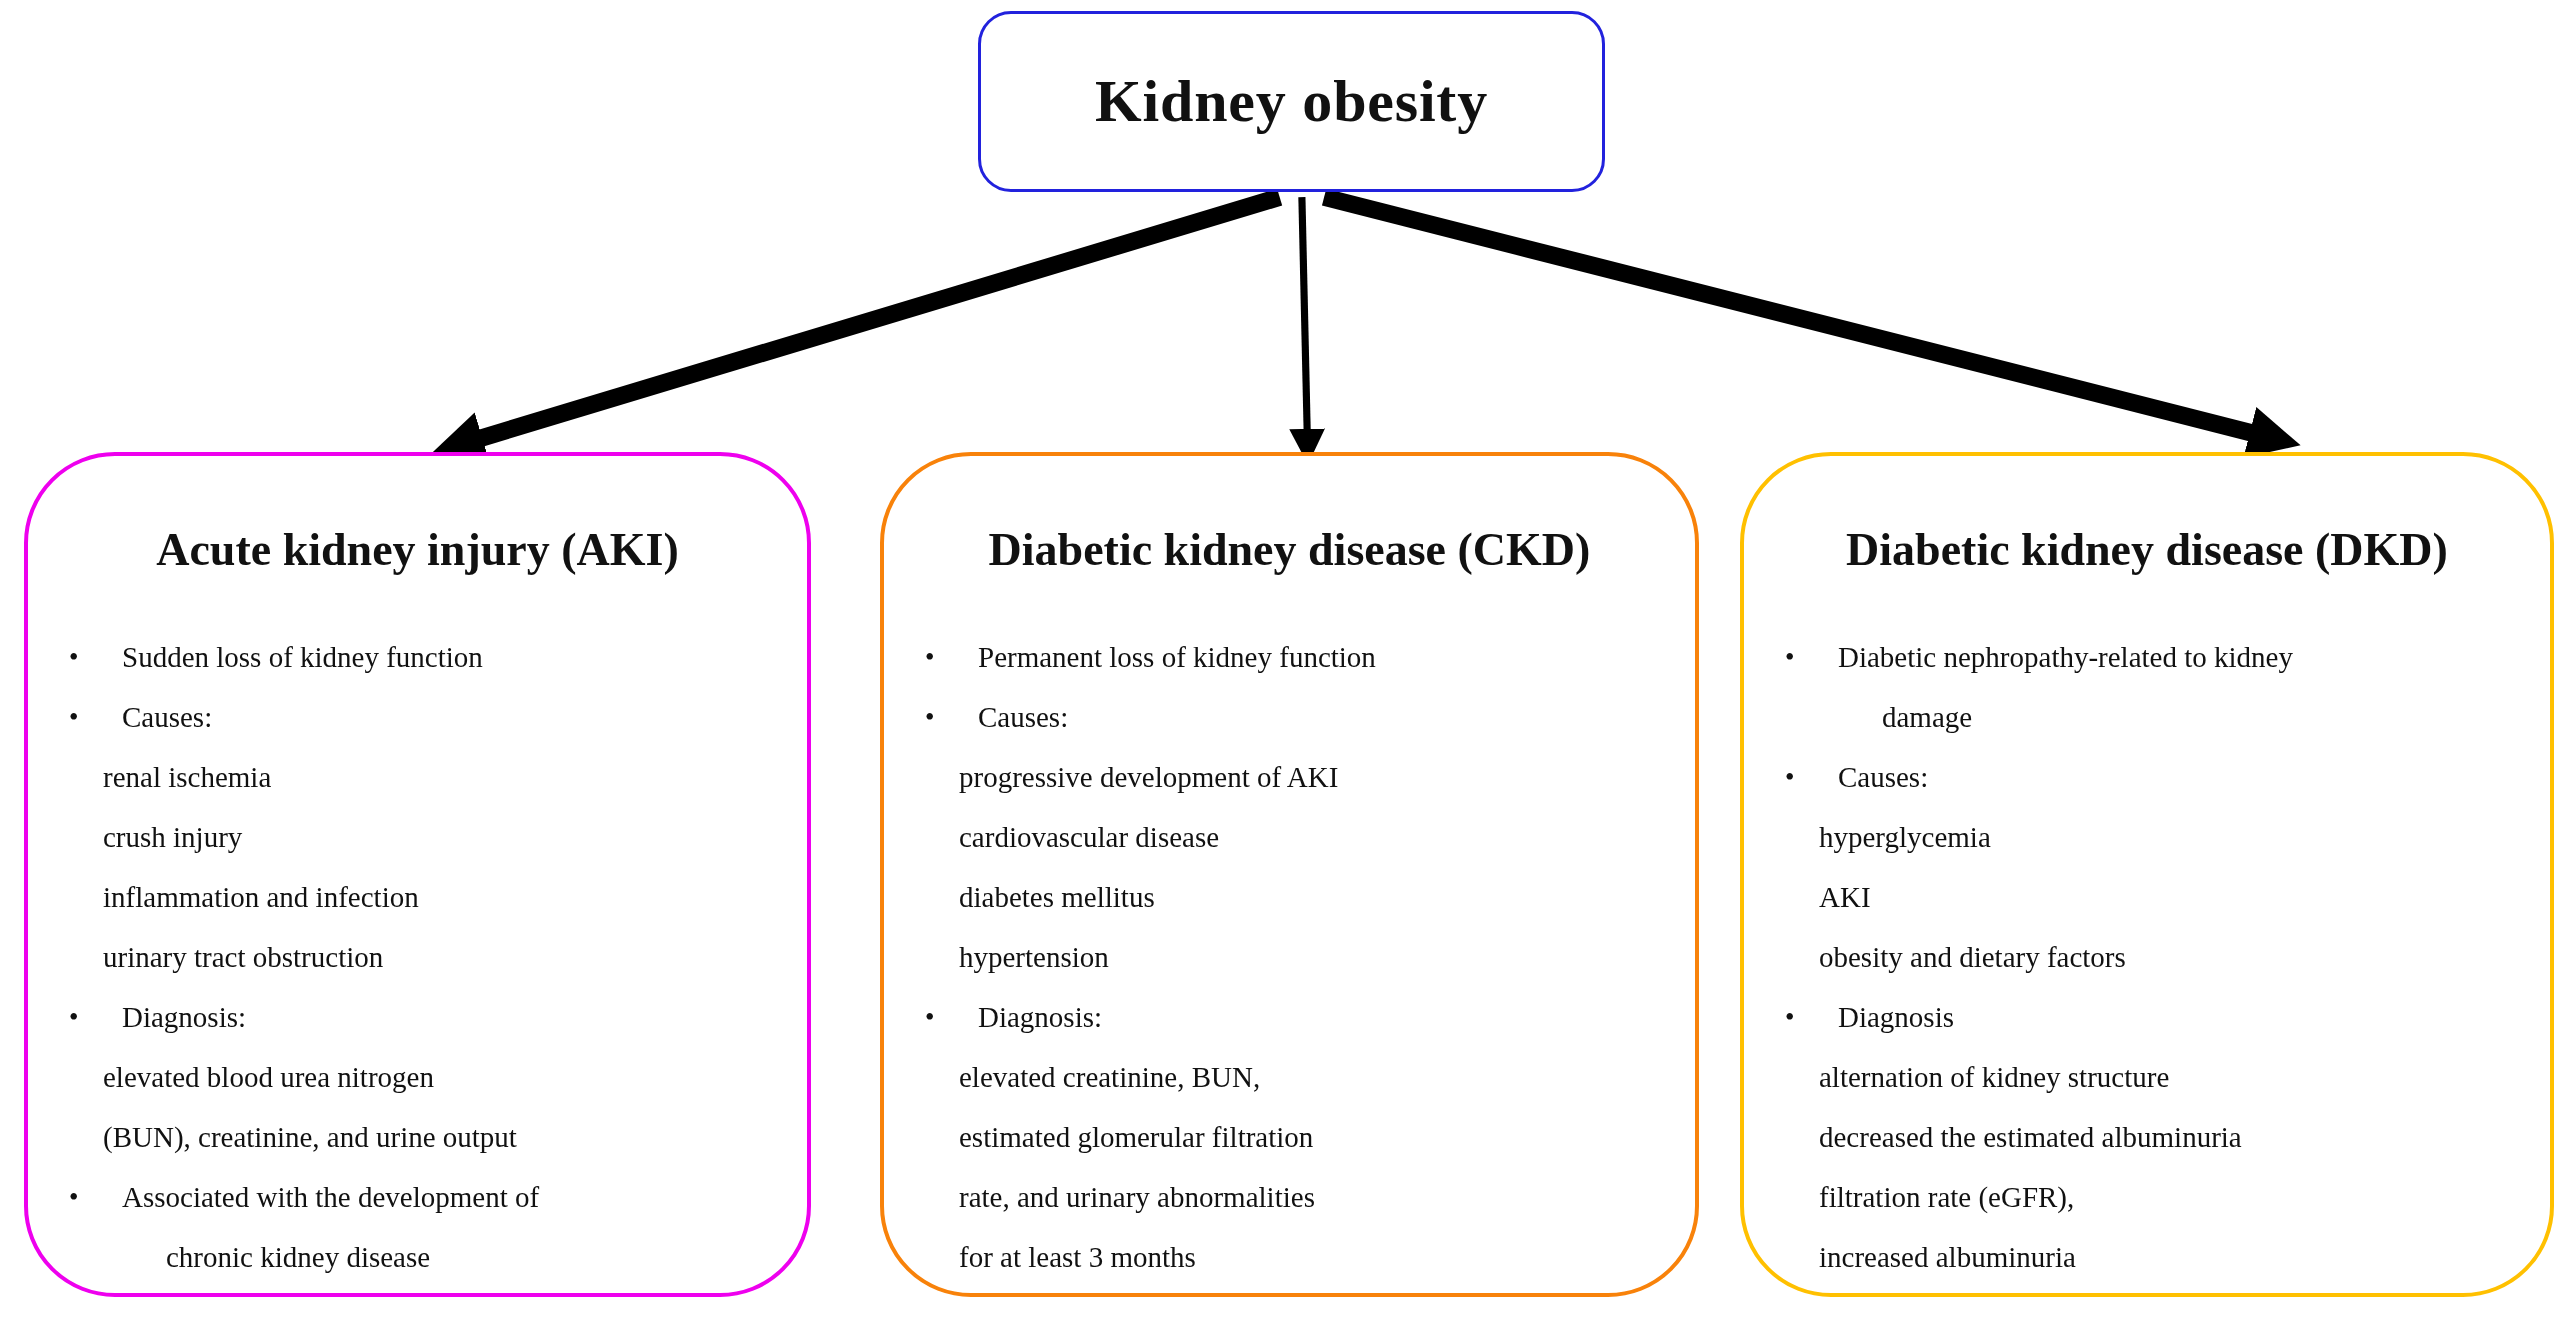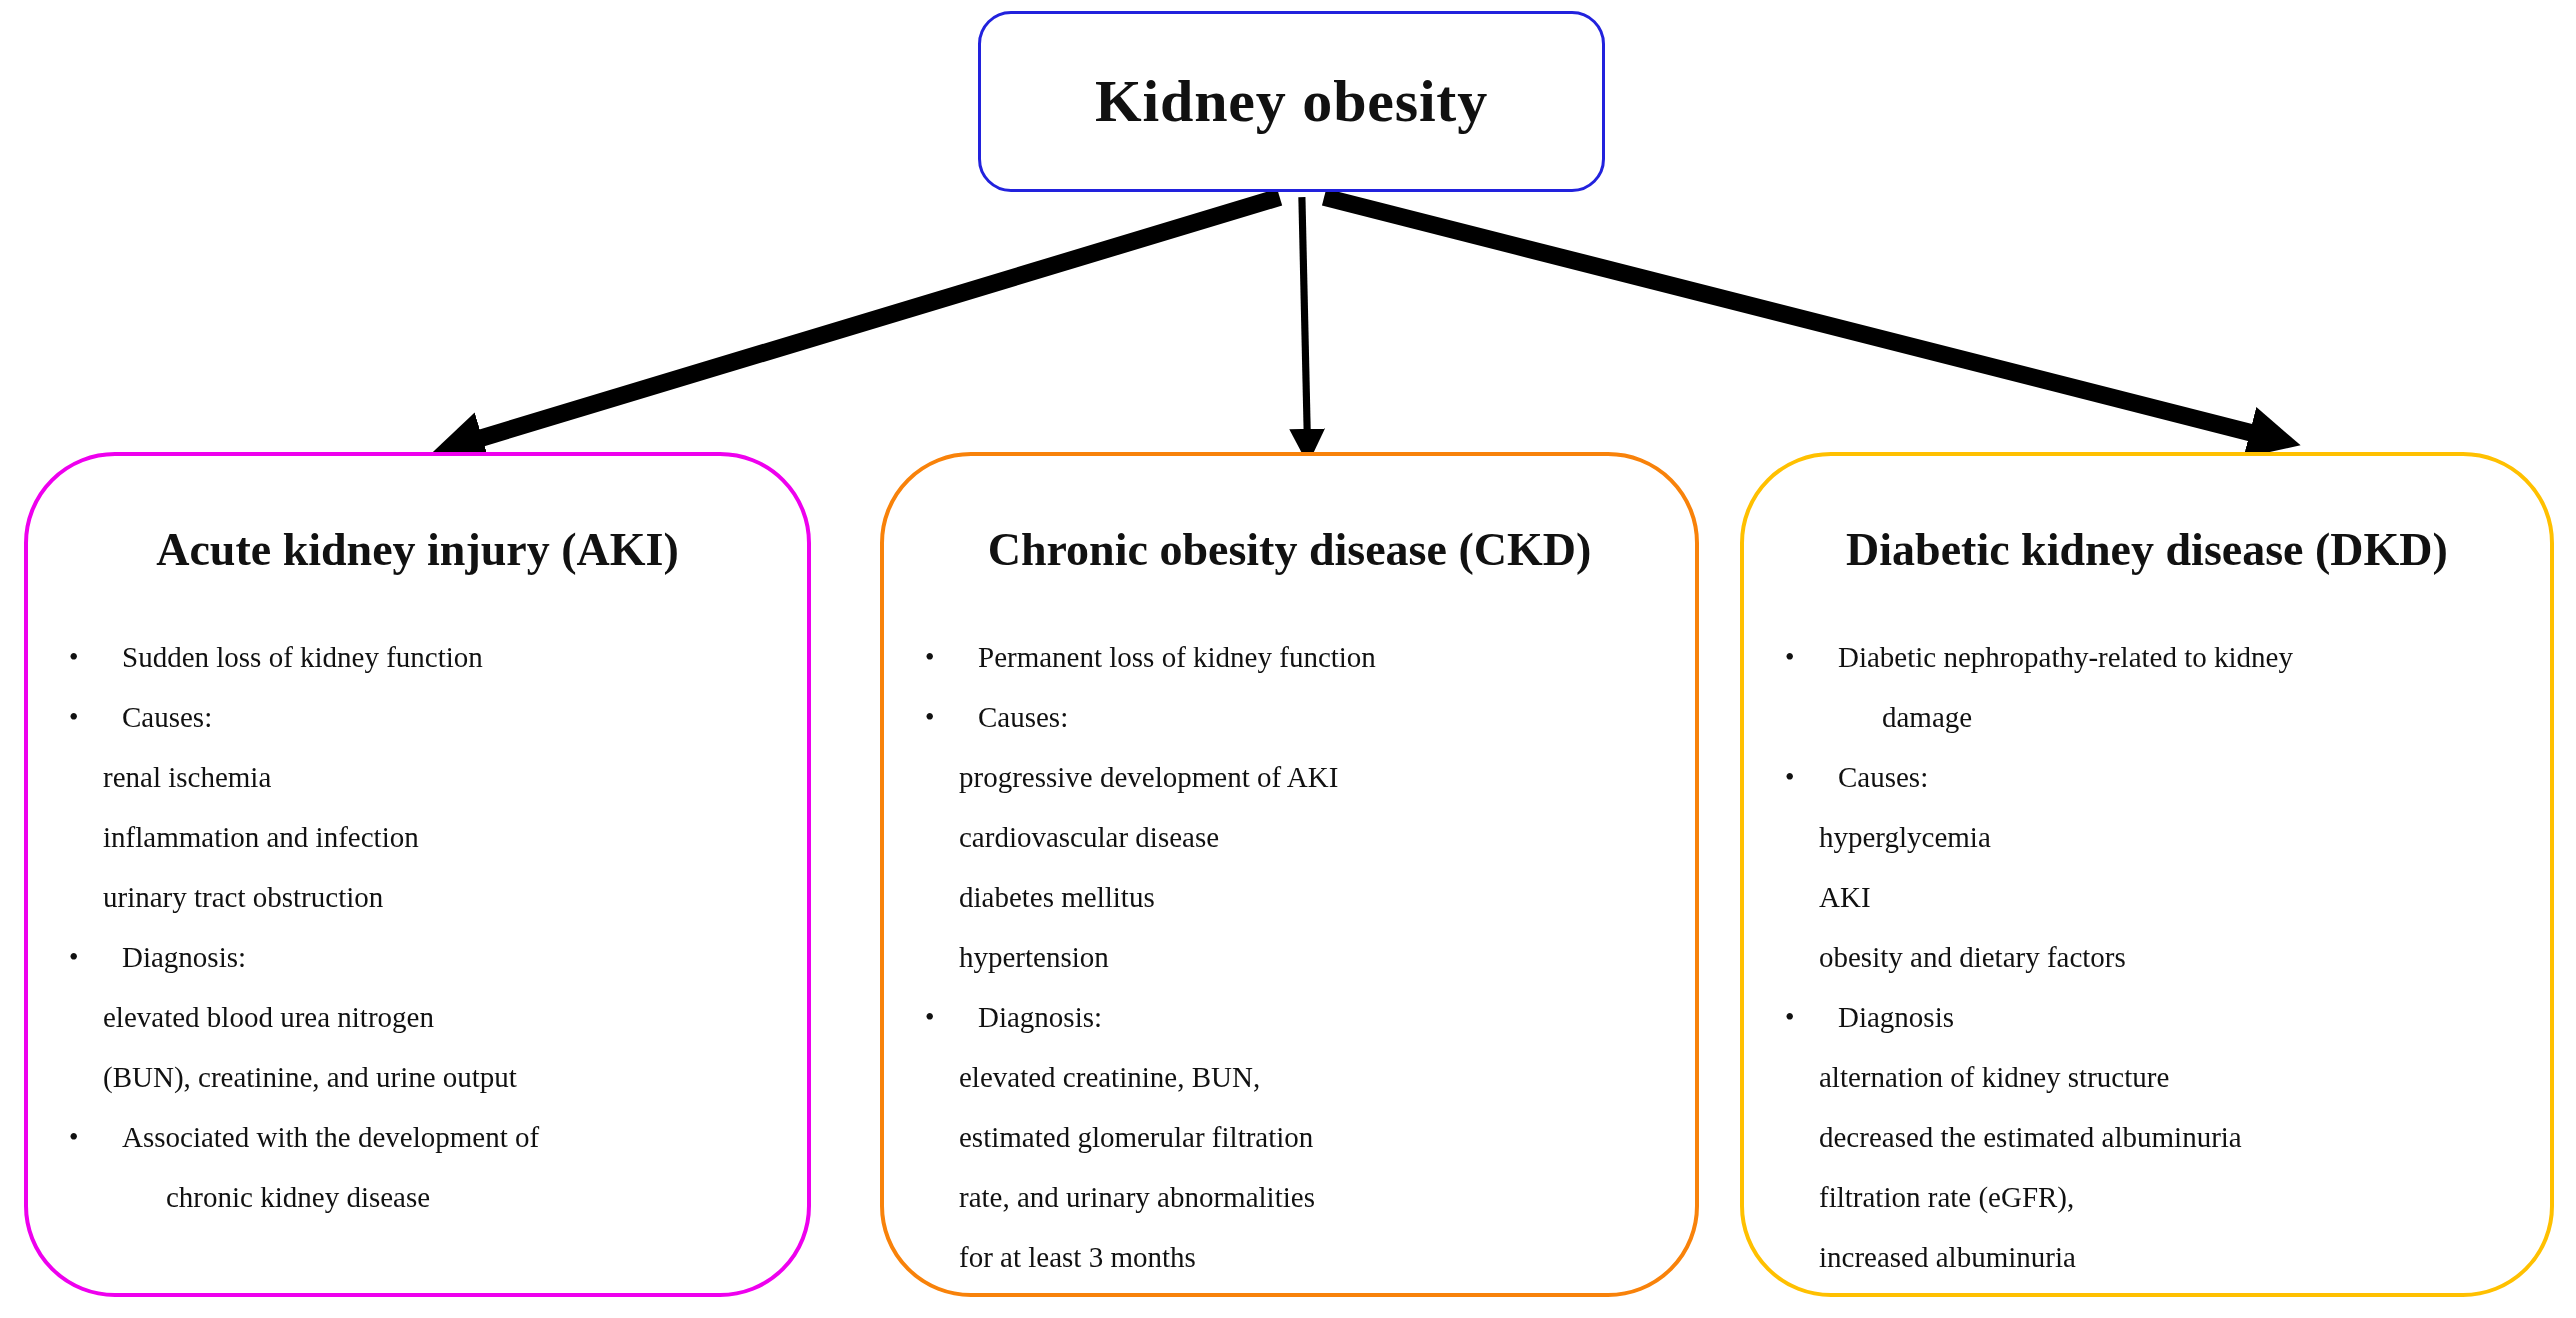--- a/index.html
+++ b/index.html
@@ -85,32 +85,33 @@
   <div class="root-box" style="border-color: rgb(34, 34, 221);">
     <div class="root-title">Kidney obesity</div>
   </div>
 
   <div class="branch aki" style="border-color: rgb(238, 0, 238);">
     <div class="branch-title">Acute kidney injury (AKI)</div>
     <div class="list">
       <div class="li"><span class="bullet">•</span><span>Sudden loss of kidney function</span></div>
       <div class="li"><span class="bullet">•</span><span>Causes:</span></div>
       <div class="li sub"><span>renal ischemia</span></div>
+      <div class="li sub"><span>crush injury</span></div>
       <div class="li sub"><span>inflammation and infection</span></div>
       <div class="li sub"><span>urinary tract obstruction</span></div>
       <div class="li"><span class="bullet">•</span><span>Diagnosis:</span></div>
       <div class="li sub"><span>elevated blood urea nitrogen</span></div>
       <div class="li sub"><span>(BUN), creatinine, and urine output</span></div>
       <div class="li"><span class="bullet">•</span><span>Associated with the development of</span></div>
       <div class="li wrap"><span>chronic kidney disease</span></div>
     </div>
   </div>
 
   <div class="branch ckd" style="border-color: rgb(248, 130, 10);">
-    <div class="branch-title">Chronic obesity disease (CKD)</div>
+    <div class="branch-title">Diabetic kidney disease (CKD)</div>
     <div class="list">
       <div class="li"><span class="bullet">•</span><span>Permanent loss of kidney function</span></div>
       <div class="li"><span class="bullet">•</span><span>Causes:</span></div>
       <div class="li sub"><span>progressive development of AKI</span></div>
       <div class="li sub"><span>cardiovascular disease</span></div>
       <div class="li sub"><span>diabetes mellitus</span></div>
       <div class="li sub"><span>hypertension</span></div>
       <div class="li"><span class="bullet">•</span><span>Diagnosis:</span></div>
       <div class="li sub"><span>elevated creatinine, BUN,</span></div>
       <div class="li sub"><span>estimated glomerular filtration</span></div>

